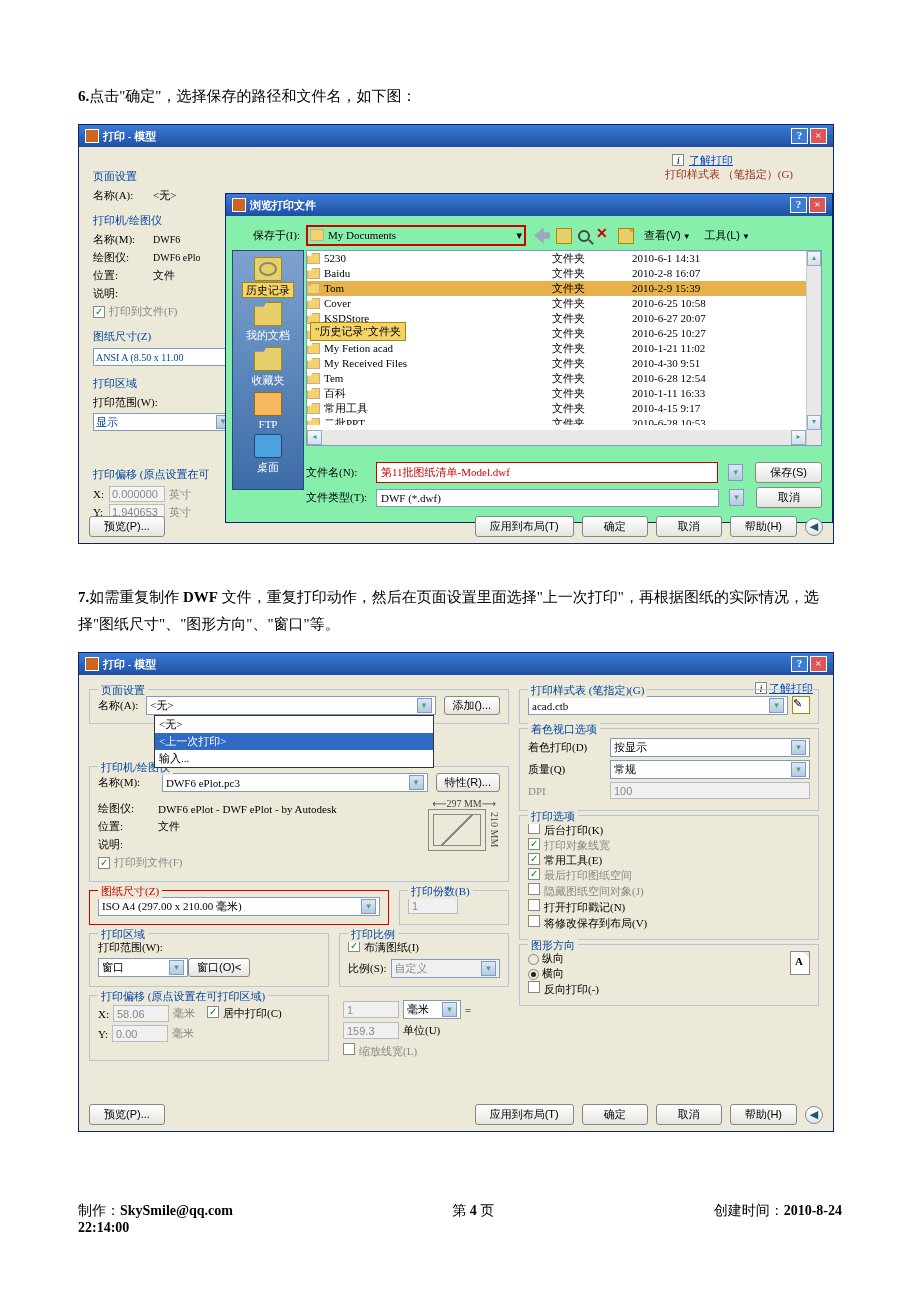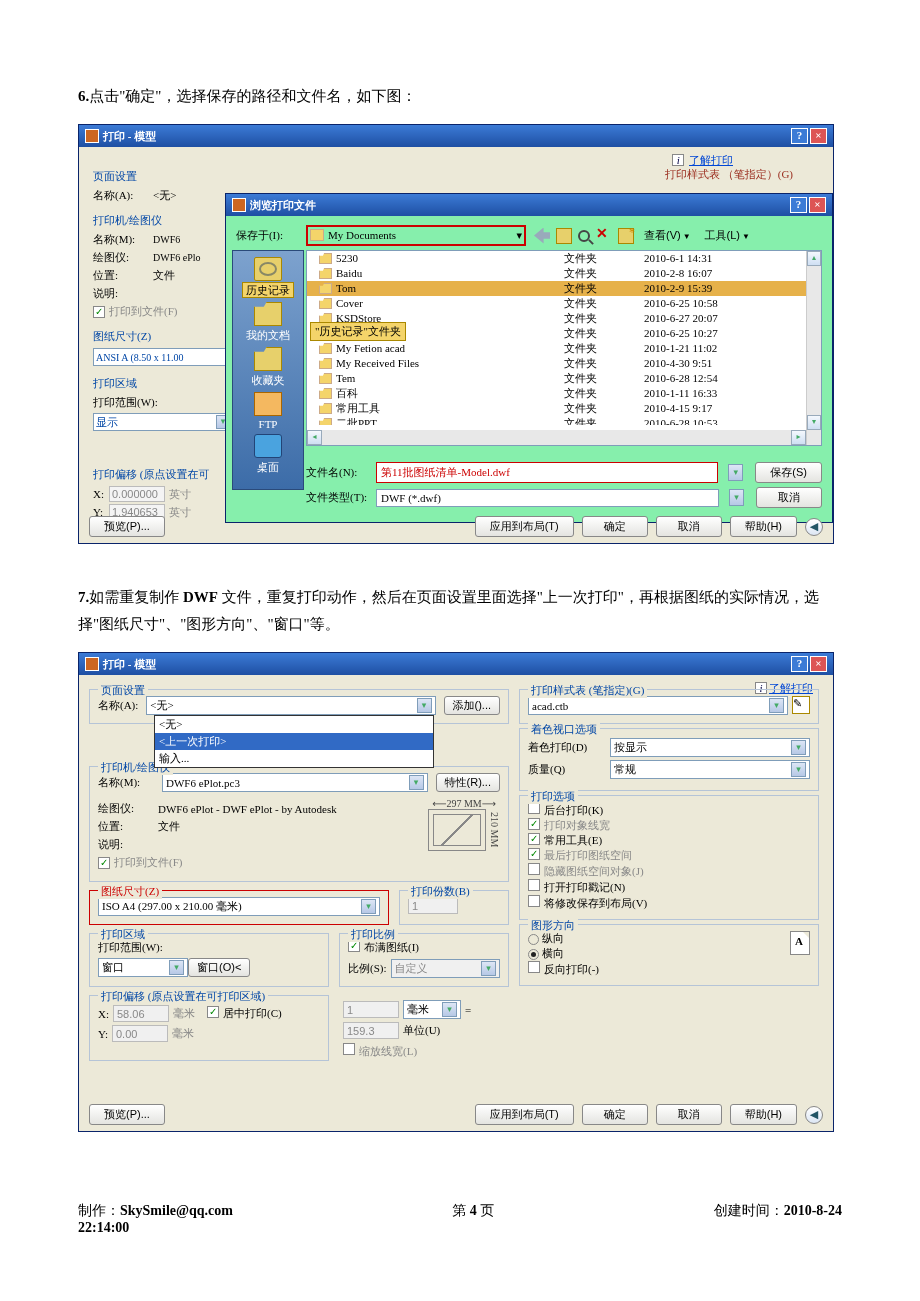--- a/index.html
+++ b/index.html
@@ -29,21 +29,21 @@
 .row .lbl { width: 60px; }
 .chk { display:inline-block; width:12px; height:12px; border:1px solid #888; background:#fff; margin-right:4px; }
 .chk.on::after { content:"✓"; font-size:10px; color:#080; position:relative; top:-2px; left:1px;}
 .select { border:1px solid #7f9db9; background:#fff; height:18px; display:flex; align-items:center; padding:0 2px; }
 .select .arrow { width:14px; height:14px; background:linear-gradient(#dde6f5,#b6c8e6); border:1px solid #7f9db9; margin-left:auto; text-align:center; line-height:11px; color:#4a6; font-size:9px; }
 
 
 .dlg2 { position: absolute; left: 146px; top: 46px; width: 608px; height: 330px; border:1px solid #0a246a; background:#86efac; }
 .dlg2-body { padding: 6px 8px; }
 .browse-row { display:flex; align-items:center; margin: 3px 0; }
-.browse-row .blbl { width: 72px; text-align: right; padding-right: 23px; }
+.browse-row .blbl { width: 72px; text-align: right; padding-right: 6px; }
 .savein { border: 2px solid #c00; padding: 2px; display:flex; width: 220px; }
 .toolbar-icons { display:flex; gap:6px; margin-left:8px; align-items:center; }
 .ticon { width:16px; height:16px; }
 .ticon.back { background:#9ab; clip-path: polygon(60% 0,60% 30%,100% 30%,100% 70%,60% 70%,60% 100%,0 50%);}
 .ticon.up { background:#e7d06b; border:1px solid #a80; }
 .ticon.search { border-radius:50%; border:2px solid #444; width:12px; height:12px; position:relative;}
 .ticon.search::after{content:"";position:absolute;width:6px;height:2px;background:#444;transform:rotate(45deg);left:8px;top:9px;}
 .ticon.del { color:#c00; font-weight:bold; font-size:14px; line-height:12px;}
 .ticon.new { background:#e7d06b; border:1px solid #a80; position:relative;}
 .ticon.new::after{content:"*";color:#c80;position:absolute;right:-2px;top:-4px;font-size:12px;}
@@ -60,21 +60,21 @@
 .pi-ftp { background:#f4b860; border:1px solid #a60; }
 .pi-desk { background:#4aa3df; border:1px solid #247; border-radius:3px;}
 
 .hist-famo { position:absolute; left:84px; top:128px; background:#f4d46a; border:1px solid #a80; padding:1px 4px; font-size:11px; z-index:3;}
 
 .filelist { position:absolute; left:80px; top:56px; right:10px; height:196px; background:#fff; border:1px solid #7f9db9; }
 .filelist-head { display:flex; background:linear-gradient(#fff,#e4ecf7); border-bottom:1px solid #cbd6e7; font-size:11px; }
 .filelist-head .col { padding:2px 6px; border-right:1px solid #d8e0ee; }
 .c-name { width:200px; } .c-size { width:44px; text-align:right; } .c-type { width:80px; } .c-date { flex:1; }
 .filelist-body { font-size:11px; font-family: Tahoma, "SimSun"; overflow:hidden; position:relative; height:174px;}
-.frow { display:flex; padding:0 12px; line-height:15px; }
+.frow { display:flex; padding:0 0; line-height:15px; }
 .frow .fi { width:13px; height:11px; margin:2px 4px 0 0; background:#f4d46a; border:1px solid #ca8; clip-path:polygon(0 25%,30% 25%,40% 0,100% 0,100% 100%,0 100%);}
 .frow .fn { width:184px; } .frow .fs{width:44px;} .frow .ft{width:80px;} .frow .fd{flex:1;}
 .frow.sel { background:#e6b14a; }
 .filelist .scrollbar-v { position:absolute; right:0; top:0; bottom:0; width:15px; background:#e8e8e8; border-left:1px solid #ccc;}
 .filelist .scrollbar-v .sbtn { height:15px; background:linear-gradient(#f4f8fd,#cfdff3); border:1px solid #9ab; text-align:center; font-size:8px; line-height:12px; color:#4a6;}
 .filelist .scrollbar-h { position:absolute; left:0; right:15px; bottom:0; height:15px; background:#e8e8e8;}
 .filelist .sc-left{position:absolute;left:0;width:15px;height:15px;background:linear-gradient(#f4f8fd,#cfdff3);border:1px solid #9ab;text-align:center;font-size:8px;line-height:12px;color:#4a6;}
 .filelist .sc-right{position:absolute;right:0;width:15px;height:15px;background:linear-gradient(#f4f8fd,#cfdff3);border:1px solid #9ab;text-align:center;font-size:8px;line-height:12px;color:#4a6;}
 
 .bottom-fields { position:absolute; left:80px; bottom:10px; right:10px; }
@@ -531,20 +531,24 @@
                   <span class="arrow">▾</span>
                 </div>
               </div>
           <div style="display:flex;align-items:center;gap:6px;margin:3px 0">
                 <span style="width:76px">质量(Q)</span>
             <div class="sel3" style="flex:1">
                   <span>常规</span>
                   <span class="arrow">▾</span>
                 </div>
               </div>
+          <div style="display:flex;align-items:center;gap:6px;margin:3px 0">
+                <span style="width:76px;color:#888">DPI</span>
+            <input class="txt dis" style="flex: 1 1 0%;" value="100">
+              </div>
         </div>
         <div class="group">
           <span class="gt">打印选项</span>
           <div><span class="chk"></span><span>后台打印(K)</span></div>
           <div style="color:#888"><span class="chk on"></span><span>打印对象线宽</span></div>
           <div><span class="chk on"></span><span>常用工具(E)</span></div>
           <div style="color:#888"><span class="chk on"></span><span>最后打印图纸空间</span></div>
           <div style="color:#888"><span class="chk"></span><span>隐藏图纸空间对象(J)</span></div>
           <div><span class="chk"></span><span>打开打印戳记(N)</span></div>
           <div><span class="chk"></span><span>将修改保存到布局(V)</span></div>

